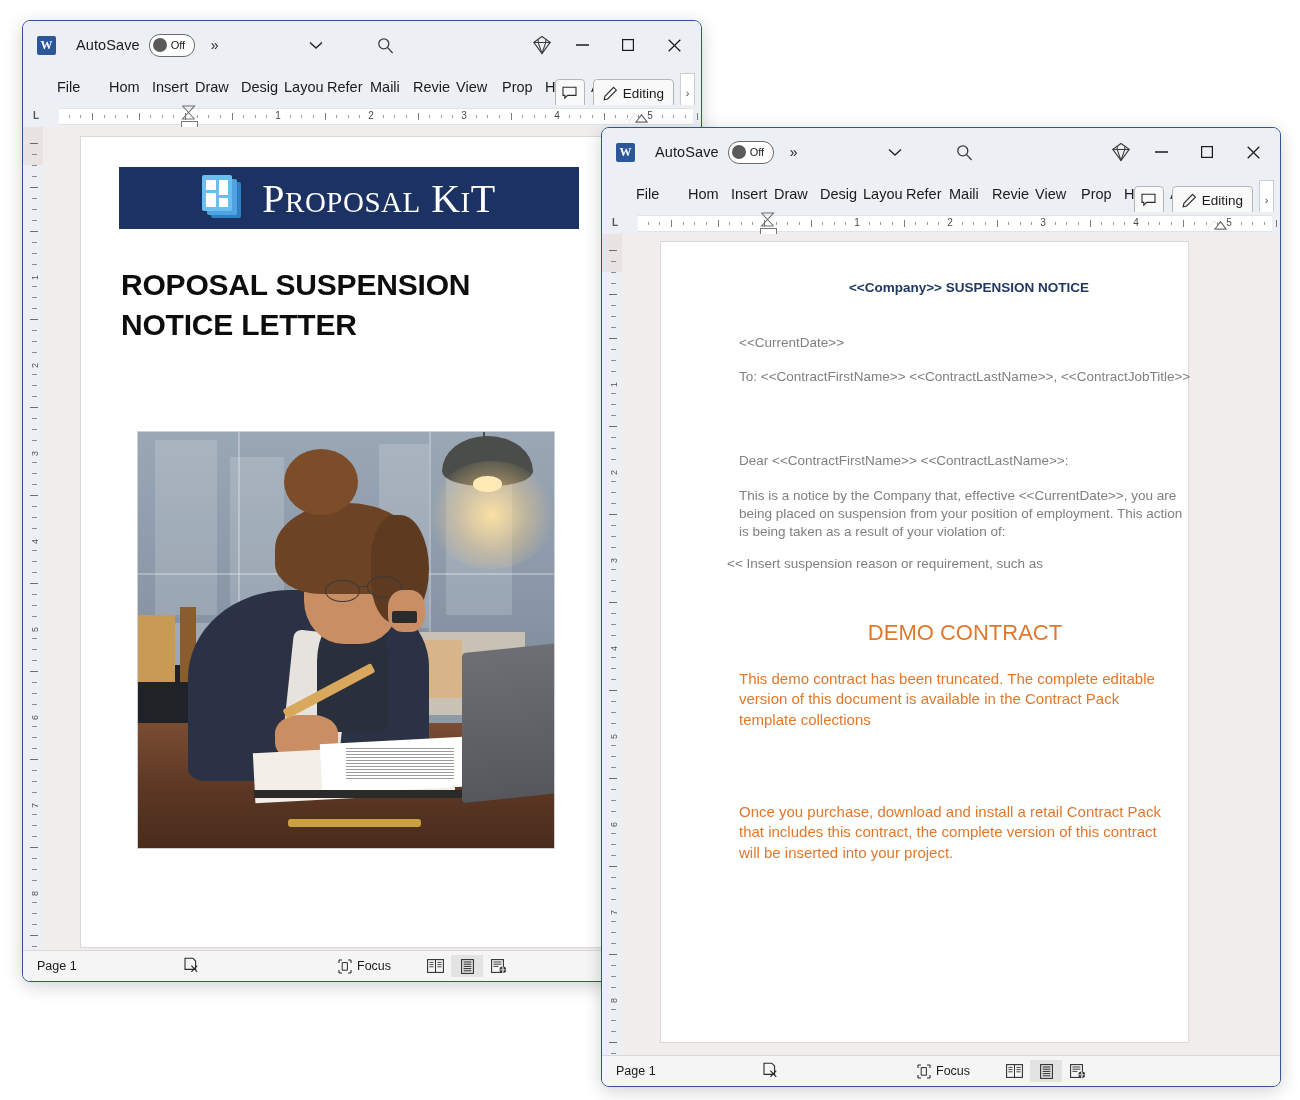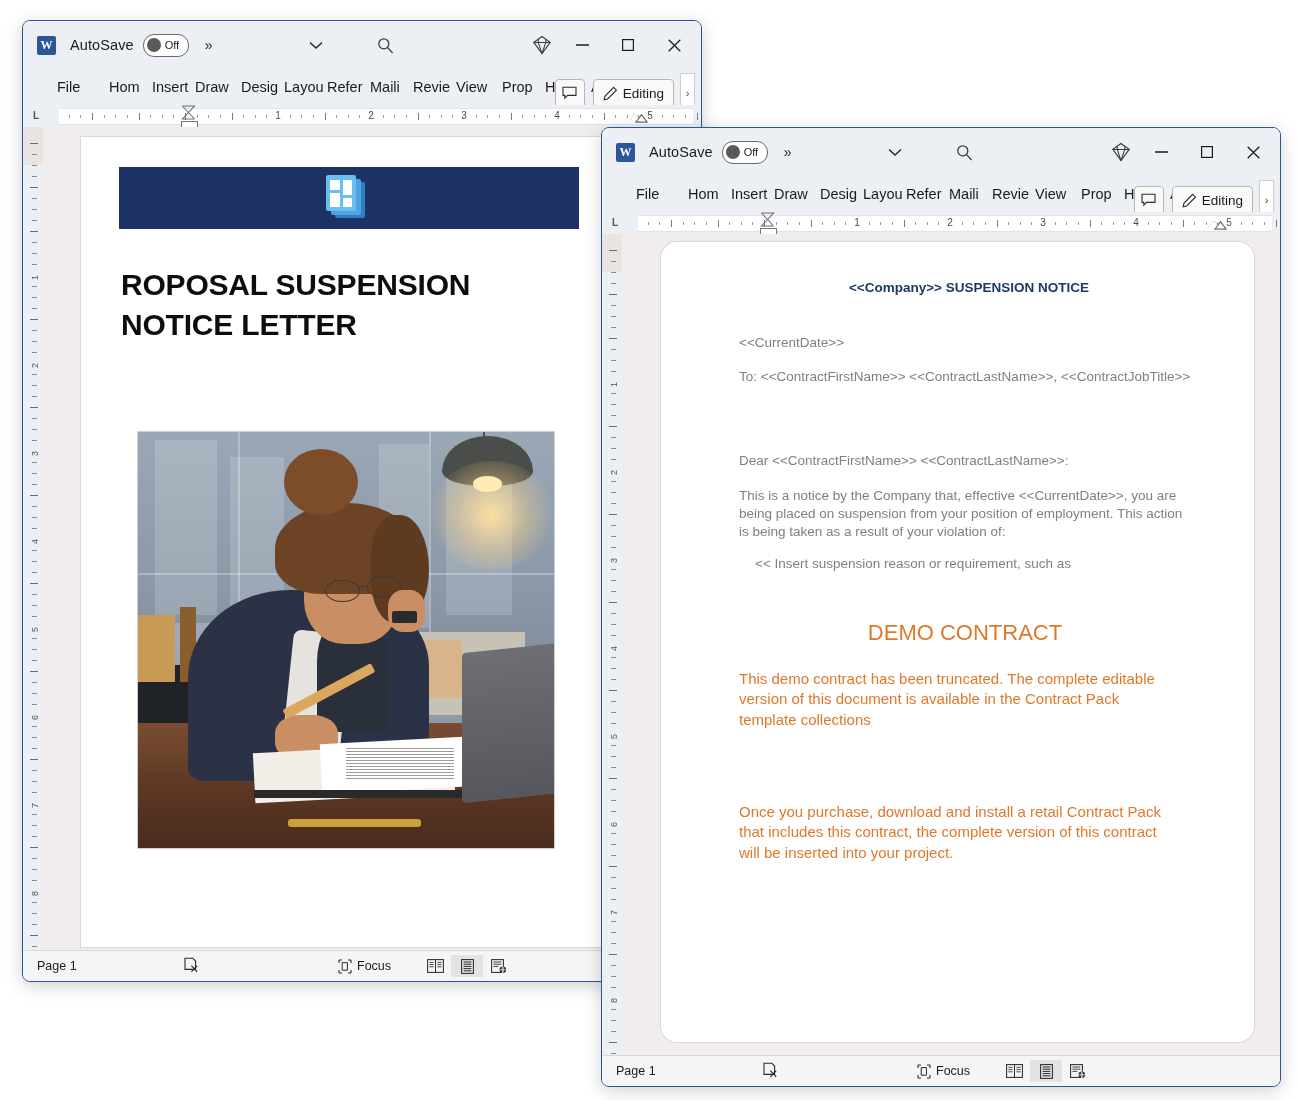--- a/index.html
+++ b/index.html
@@ -33,21 +33,21 @@
   }
   .wicon {
     width: 19px; height: 19px; margin-left: 14px;
     background: #2b579a; border-radius: 2px;
     color: #fff; font-size: 12px; font-weight: bold;
     display: flex; align-items: center; justify-content: center;
     font-family: "Liberation Serif", serif;
     line-height: 1;
   }
   .autosave-label {
-    margin-left: 14px; font-size: 14.5px; color: #1b1b1b;
+    margin-left: 20px; font-size: 14.5px; color: #1b1b1b;
     letter-spacing: .1px;
   }
   .toggle {
     margin-left: 9px; width: 44px; height: 21px;
     border: 1px solid #6a6a6a; border-radius: 11px;
     background: #ffffff; display: flex; align-items: center;
     position: relative;
   }
   .toggle .knob {
     width: 14px; height: 14px; border-radius: 50%;
@@ -461,20 +461,21 @@
           <div class="pk-banner" style="position:absolute; left:38px; top:30px; width:460px; height:62px;">
             <div class="pk-logo">
               <div class="pk-sheet pk-s3"></div>
               <div class="pk-sheet pk-s2"></div>
               <div class="pk-sheet pk-s1"></div>
               <div class="pk-sq" style="left:4px;  top:5px;  width:10px; height:10px;"></div>
               <div class="pk-sq" style="left:17px; top:5px;  width:9px;  height:15px;"></div>
               <div class="pk-sq" style="left:4px;  top:18px; width:10px; height:14px;"></div>
               <div class="pk-sq" style="left:17px; top:23px; width:9px;  height:9px;"></div>
             </div>
+            <div class="pk-title">P<span class="sm">ROPOSAL</span> K<span class="sm">I</span>T</div>
           </div>
 
           <div class="doc-h1" style="position:absolute; left:40px; top:128px; width:430px;">
             <div>ROPOSAL SUSPENSION</div>
             <div>NOTICE LETTER</div>
           </div>
 
           <div class="doc-photo" style="left:56px; top:294px; width:416px; height:416px;">
             <div class="ill">
               <div class="ill-win"></div>
@@ -806,39 +807,39 @@
             <div class="vr-tick" style="top: 753px;"></div>
             <div class="vr-num" style="top: 769px;">8</div>
             <div class="vr-tick" style="top: 775px;"></div>
             <div class="vr-tick" style="top: 786px;"></div>
             <div class="vr-tick" style="top: 797px;"></div>
             <div class="vr-tick big" style="top: 808px;"></div>
             <div class="vr-tick" style="top: 819px;"></div>
           </div>
       </div>
       <div class="canvas">
-        <div class="page" style="left:39px; top:8px; width:593px; height:800px; background:#fff;border-radius:16px;">
+        <div class="page" style="left:39px; top:8px; width:527px; height:800px; background:#fff;">
 
           <div style="position:absolute; left:78px; top:38px; width:460px;">
             <div class="d2-title">&lt;&lt;Company&gt;&gt; SUSPENSION NOTICE</div>
           </div>
 
           <div style="position:absolute; left:78px; top:92px; width:460px;">
             <div class="d2-p">&lt;&lt;CurrentDate&gt;&gt;</div>
           </div>
           <div style="position:absolute; left:78px; top:126px; width:470px;">
             <div class="d2-p">To: &lt;&lt;ContractFirstName&gt;&gt; &lt;&lt;ContractLastName&gt;&gt;, &lt;&lt;ContractJobTitle&gt;&gt;</div>
           </div>
           <div style="position:absolute; left:78px; top:210px; width:460px;">
             <div class="d2-p">Dear &lt;&lt;ContractFirstName&gt;&gt; &lt;&lt;ContractLastName&gt;&gt;:</div>
           </div>
           <div style="position:absolute; left:78px; top:245px; width:452px;">
             <div class="d2-p">This is a notice by the Company that, effective &lt;&lt;CurrentDate&gt;&gt;, you are being placed on suspension from your position of employment. This action is being taken as a result of your violation of:</div>
           </div>
-          <div style="position:absolute; left:94px; top:313px; width:460px;">
+          <div style="position:absolute; left:66px; top:313px; width:460px;">
             <div class="d2-p">&lt;&lt; Insert suspension reason or requirement, such as</div>
           </div>
 
           <div style="position:absolute; left:78px; top:378px; width:452px;">
             <div class="d2-demo">DEMO CONTRACT</div>
           </div>
           <div style="position:absolute; left:78px; top:427px; width:432px;">
             <div class="d2-orange">This demo contract has been truncated. The complete editable version of this document is available in the Contract Pack template collections</div>
           </div>
           <div style="position:absolute; left:78px; top:560px; width:438px;">

